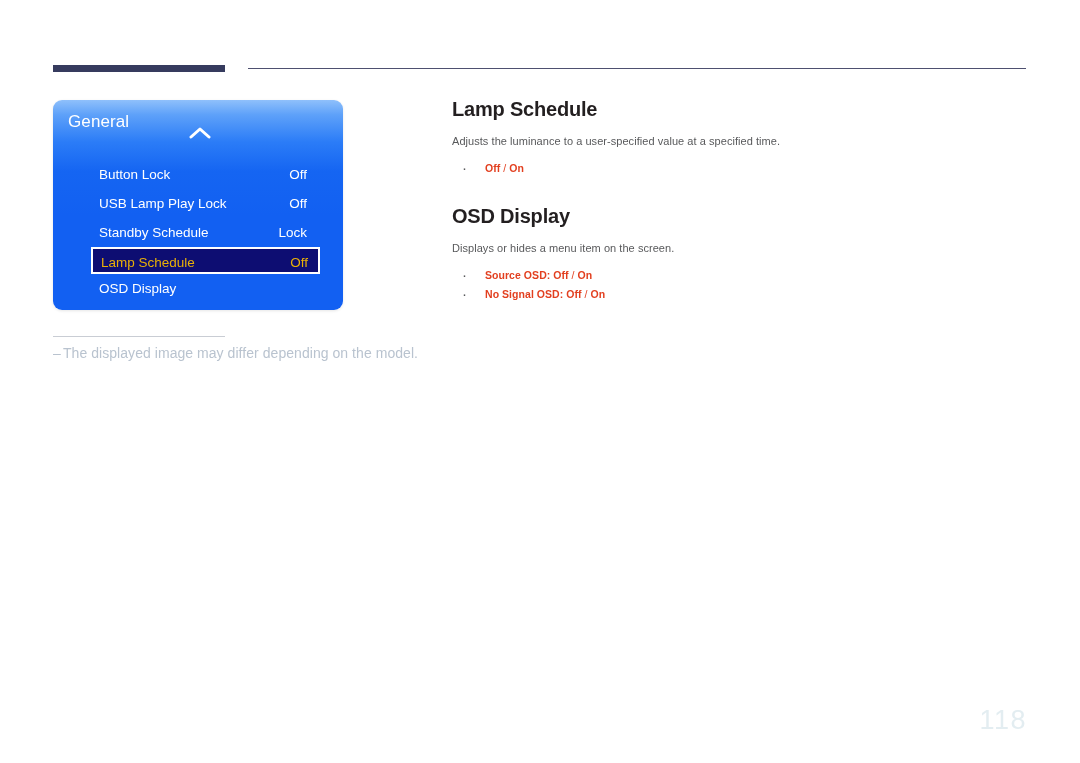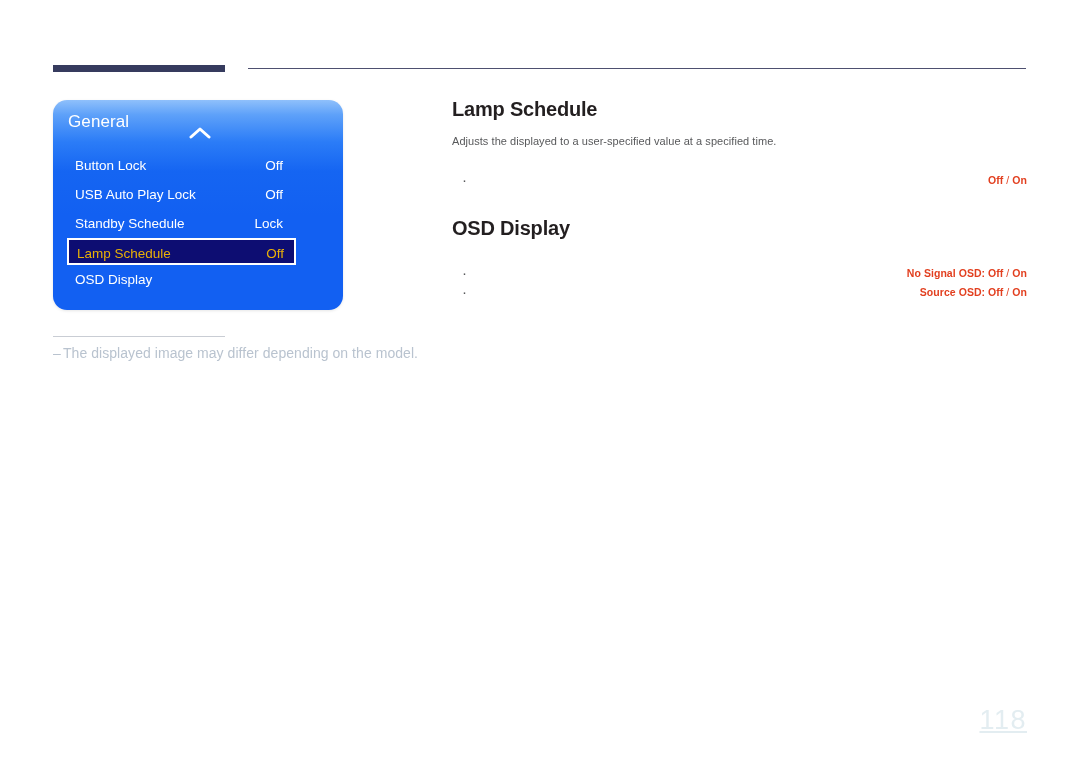--- a/index.html
+++ b/index.html
@@ -40,21 +40,21 @@
     background: #4e5070;
   }
 
   
   .osd-panel {
     position: absolute;
     left: 53px;
     top: 100px;
     width: 290px;
     height: 210px;
-    border-radius: 14px;
+    border-radius: 9px;
     background: linear-gradient(180deg,
         #8fc0fb 0%,
         #5ea1f9 7%,
         #2b7cf7 20%,
         #1565f2 34%,
         #1260f2 55%,
         #1260f2 100%);
     box-shadow: 0 1px 3px rgba(0,0,0,0.10);
     overflow: hidden;
   }
@@ -75,22 +75,23 @@
     left: 136px;
     top: 26px;
     width: 22px;
     height: 14px;
   }
   .osd-chevron svg { display: block; }
 
   .osd-list {
     position: absolute;
     left: 0;
-    top: 51px;
+    top: 60px;
     width: 256px;
+    padding-left: 24px;
   }
   .osd-row {
     position: relative;
     height: 29px;
     line-height: 29px;
     margin: 0 0 0 0;
     padding: 0 0 0 0;
   }
   .osd-row .lbl {
     position: absolute;
@@ -167,23 +168,22 @@
     margin: 0;
   }
   .sec-desc {
     font-size: 11px;
     color: #58595b;
     margin: 14px 0 0 0;
     letter-spacing: 0.05px;
   }
   .bullets {
     list-style: none;
-    margin: 24px 0 0 0;
+    margin: 12px 0 0 0;
     padding: 0;
-    text-align: right;
   }
   .bullets li {
     position: relative;
     font-size: 10.5px;
     color: #e23f1f;
     font-weight: bold;
     padding-left: 33px;
     line-height: 19px;
     letter-spacing: 0.05px;
   }
@@ -204,21 +204,20 @@
 
   
   .page-num {
     position: absolute;
     right: 53px;
     top: 705px;
     font-size: 27px;
     color: #e3edf1;
     letter-spacing: 1.5px;
     font-weight: normal;
-    text-decoration: underline;
   }
 </style>
 </head>
 <body>
 
 <div class="header-rules">
   <div class="rule-thick"></div>
   <div class="rule-thin"></div>
 </div>
 
@@ -231,21 +230,21 @@
       </svg>
     </div>
   </div>
 
   <div class="osd-list">
     <div class="osd-row">
       <span class="lbl">Button Lock</span>
       <span class="val">Off</span>
     </div>
     <div class="osd-row">
-      <span class="lbl">USB Auto Play Lock</span>
+      <span class="lbl">USB Lamp Play Lock</span>
       <span class="val">Off</span>
     </div>
     <div class="osd-row">
       <span class="lbl">Standby Schedule</span>
       <span class="val">Lock</span>
     </div>
     <div class="osd-row selected">
       <span class="lbl">Lamp Schedule</span>
       <span class="val">Off</span>
     </div>
@@ -257,28 +256,29 @@
 </div>
 
 <div class="footnote-rule"></div>
 <div class="footnote">
   <span class="dash">–</span><span>The displayed image may differ depending on the model.</span>
 </div>
 
 <div class="content">
 
   <h2 class="sec-title">Lamp Schedule</h2>
-  <p class="sec-desc">Adjusts the displayed to a user-specified value at a specified time.</p>
+  <p class="sec-desc">Adjusts the luminance to a user-specified value at a specified time.</p>
   <ul class="bullets">
     <li><span>Off</span><span class="sep"> / </span><span>On</span></li>
   </ul>
 
   <div class="section-gap"></div>
 
   <h2 class="sec-title">OSD Display</h2>
+  <p class="sec-desc">Displays or hides a menu item on the screen.</p>
   <ul class="bullets">
+    <li><span>Source OSD: Off</span><span class="sep"> / </span><span>On</span></li>
     <li><span>No Signal OSD: Off</span><span class="sep"> / </span><span>On</span></li>
-    <li><span>Source OSD: Off</span><span class="sep"> / </span><span>On</span></li>
   </ul>
 
 </div>
 
 <div class="page-num">118</div>
 
 </body></html>

